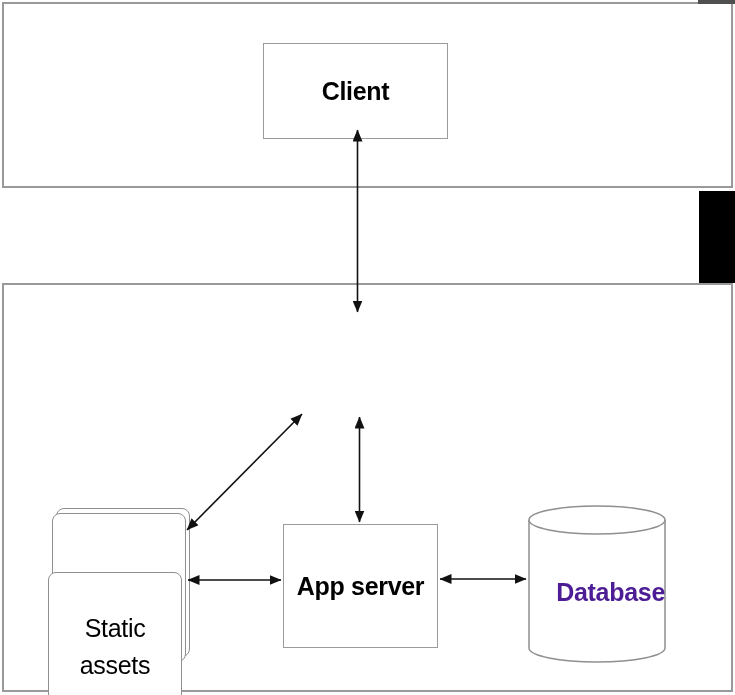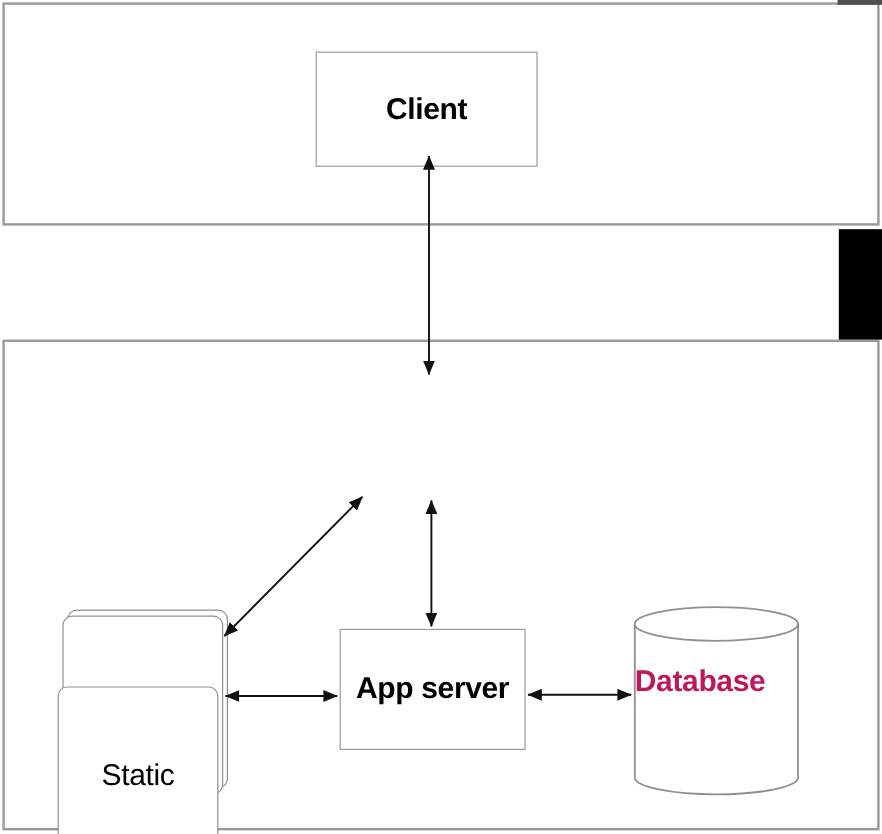--- a/index.html
+++ b/index.html
@@ -42,21 +42,21 @@
     align-items: center;
     justify-content: center;
     font-size: 25px;
     font-weight: 700;
     color: #000000;
     letter-spacing: -0.3px;
     white-space: nowrap;
   }
   .node-client { left: 263px; top: 43px;  width: 185px; height: 96px;  }
   .node-web    { left: 273px; top: 314px; width: 175px; height: 101px; }
-  .node-app    { left: 283px; top: 524px; width: 155px; height: 101px; }
+  .node-app    { left: 283px; top: 524px; width: 155px; height: 124px; }
   .stack-card {
     position: absolute;
     box-sizing: border-box;
     width: 134px; height: 149px;
     border: 1.5px solid #8f8f8f;
     border-radius: 8px;
     background: #ffffff;
   }
   .stack-back  { left: 56px; top: 508px; }
   .stack-mid   { left: 52px; top: 513px; }
@@ -74,28 +74,28 @@
     text-align: center;
     margin-top: 44px;
   }
   .cylinder-svg {
     position: absolute;
     left: 524px; top: 498px;
     width: 148px; height: 170px;
   }
   .db-label {
     position: absolute;
-    left: 529px; top: 512px;
+    left: 529px; top: 536px;
     width: 136px; height: 112px;
     display: flex;
     align-items: center;
-    justify-content: flex-start;
+    justify-content: flex-end;
     font-size: 25px;
     font-weight: 700;
-    color: #be185d;
+    color: #4c1d95;
     letter-spacing: -0.3px;
     white-space: nowrap;
   }
   .arrows-svg {
     position: absolute;
     left: 0; top: 0;
     width: 735px; height: 695px;
     pointer-events: none;
   }
 </style>
@@ -107,20 +107,21 @@
   <div class="band band-top"></div>
   <div class="band band-bottom"></div>
 
   <div class="black-sliver"></div>
   <div class="black-block"></div>
 
   <div class="stack-card stack-back"></div>
   <div class="stack-card stack-mid"></div>
   <div class="stack-card stack-front">
     <span>Static</span>
+    <span>assets</span>
   </div>
 
   <div class="node-box node-client">
     <span>Client</span>
   </div>
   <div class="node-box node-app">
     <span>App server</span>
   </div>
 
   <svg class="cylinder-svg" viewBox="0 0 148 170">

